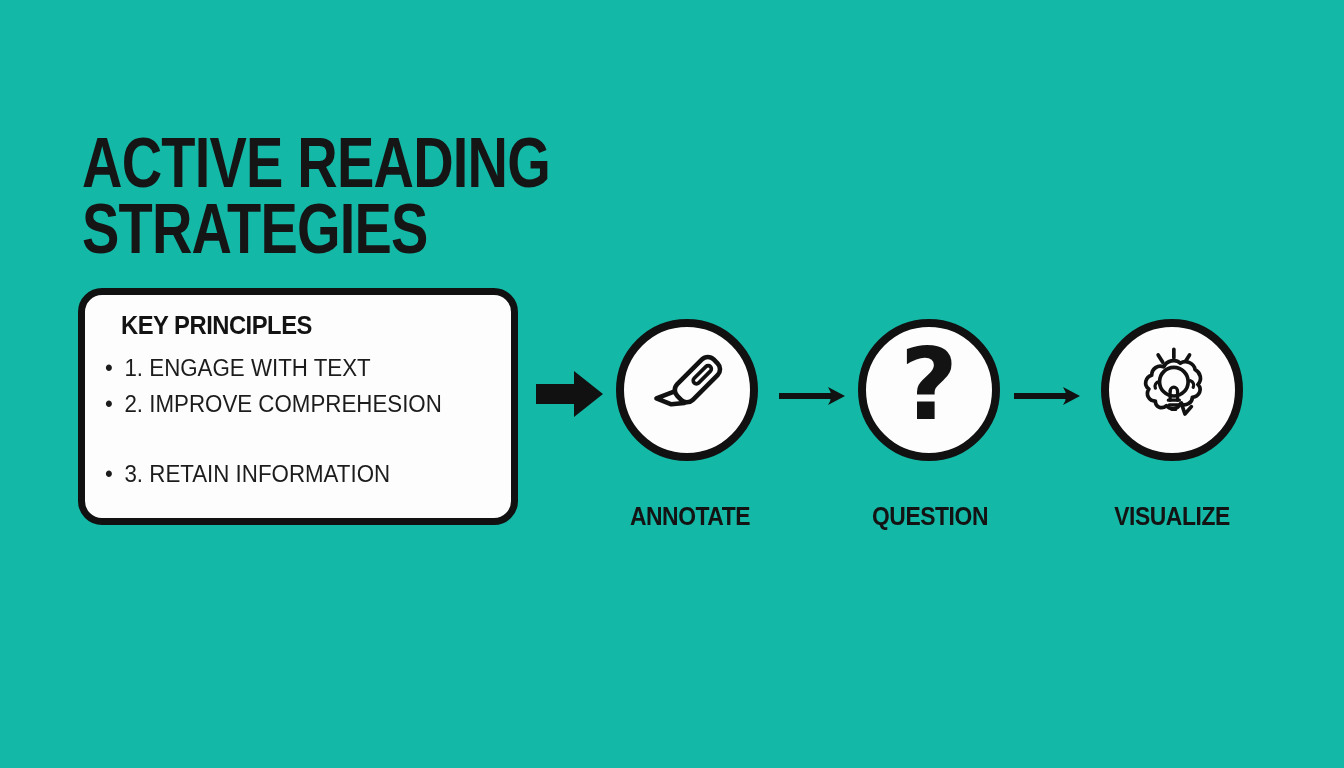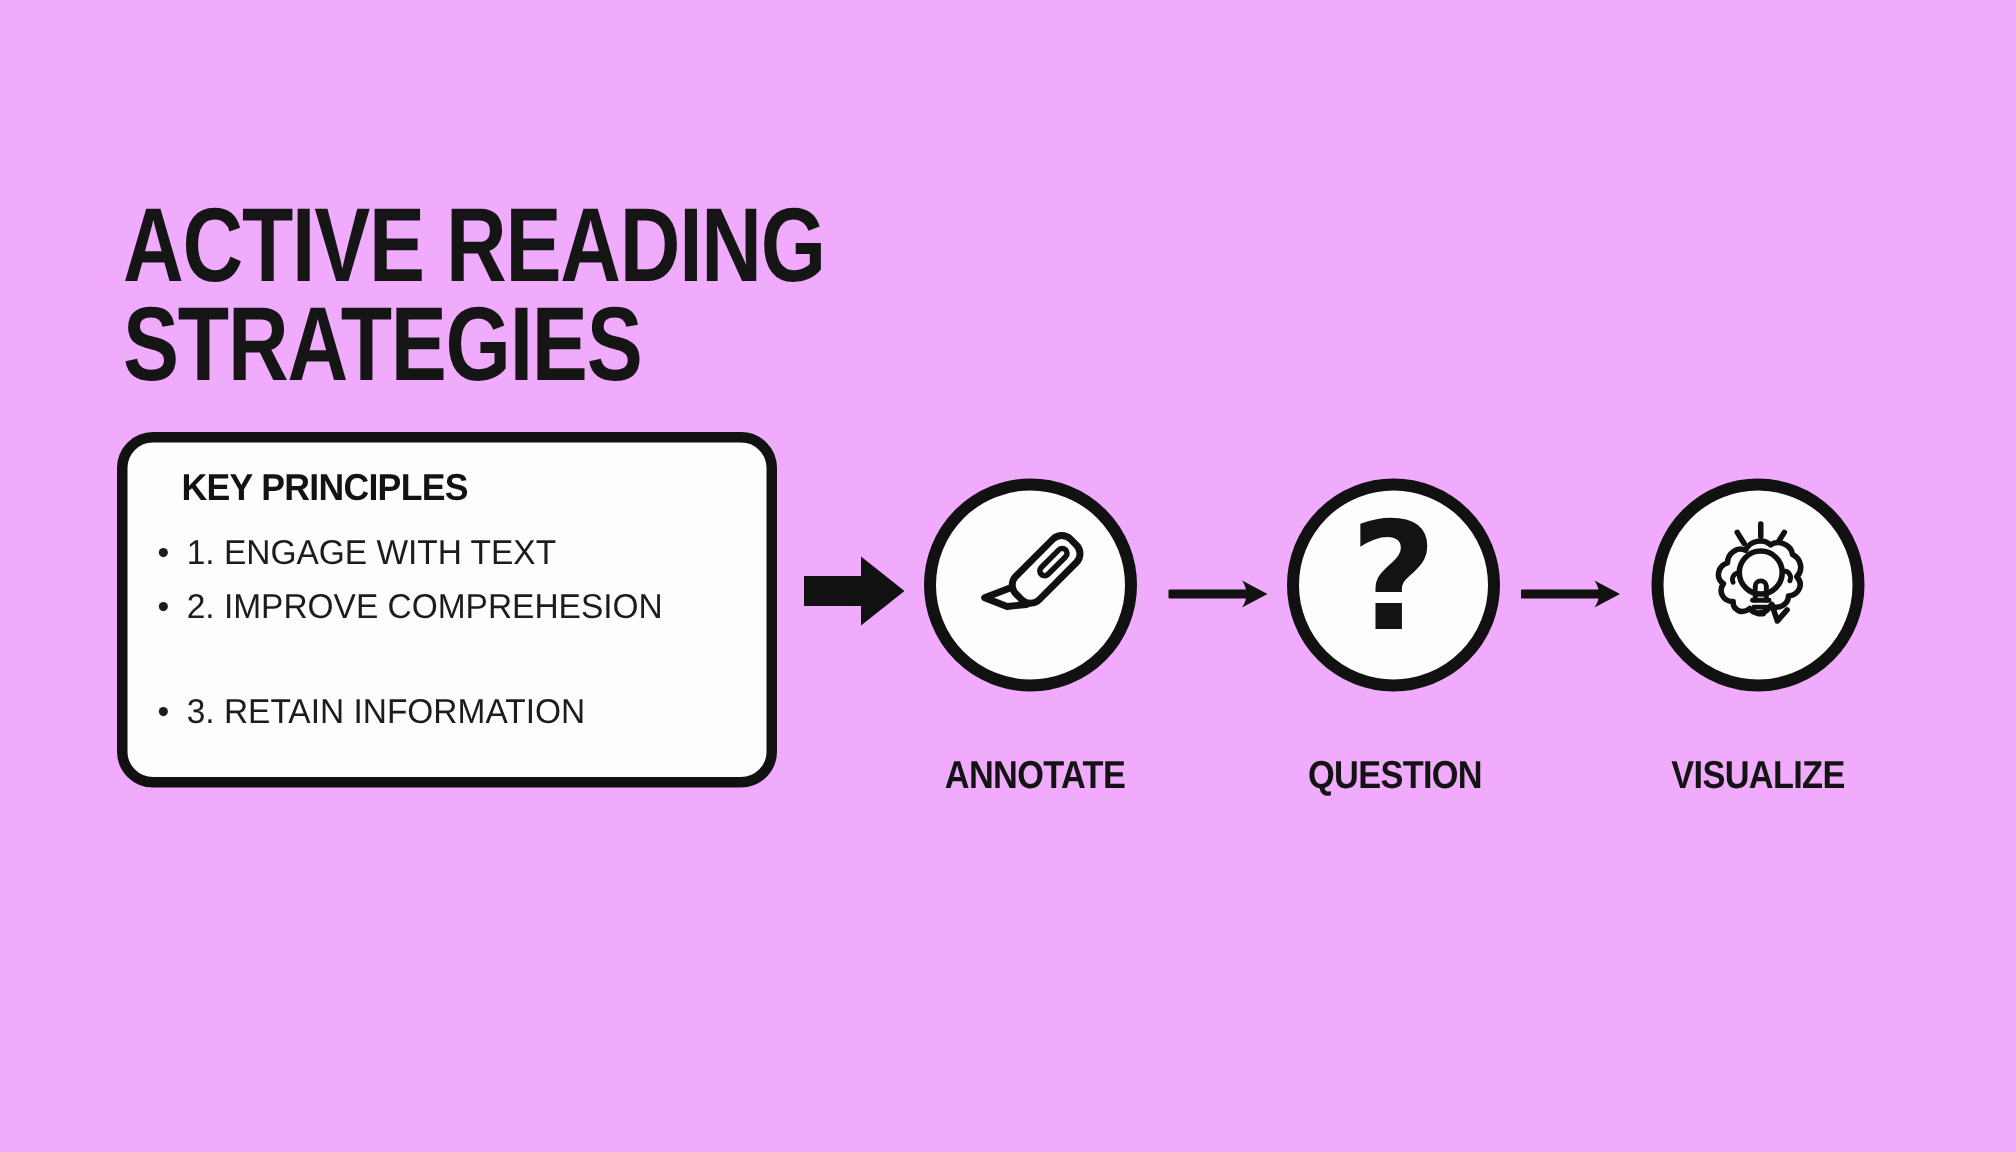--- a/index.html
+++ b/index.html
@@ -4,21 +4,21 @@
 <style>
   html, body { margin: 0; padding: 0; }
   body {
     font-family: "Liberation Sans", sans-serif;
     background: #ffffff;
   }
   .canvas {
     position: relative;
     width: 1344px;
     height: 768px;
-    background: #f0abfc;
+    background: #14b8a6;
     overflow: hidden;
     color: #131313;
   }
 
   
   .title {
     position: absolute;
     left: 82px;
     top: 130px;
     font-size: 70px;

